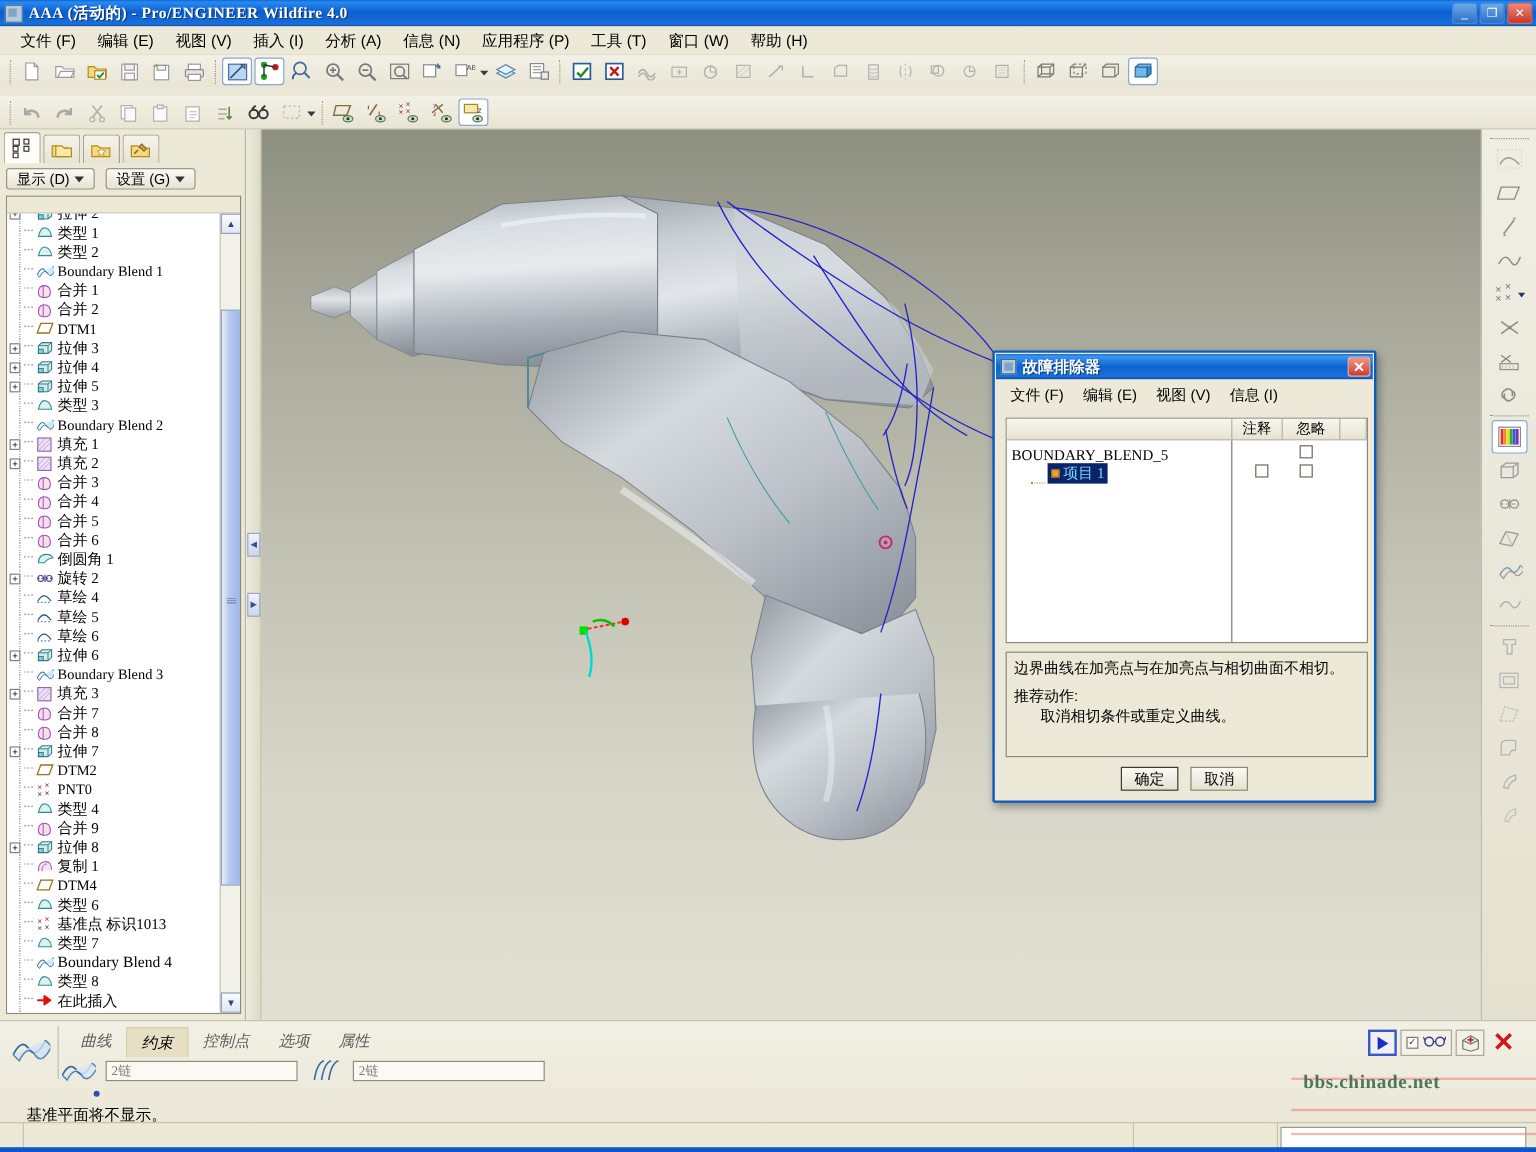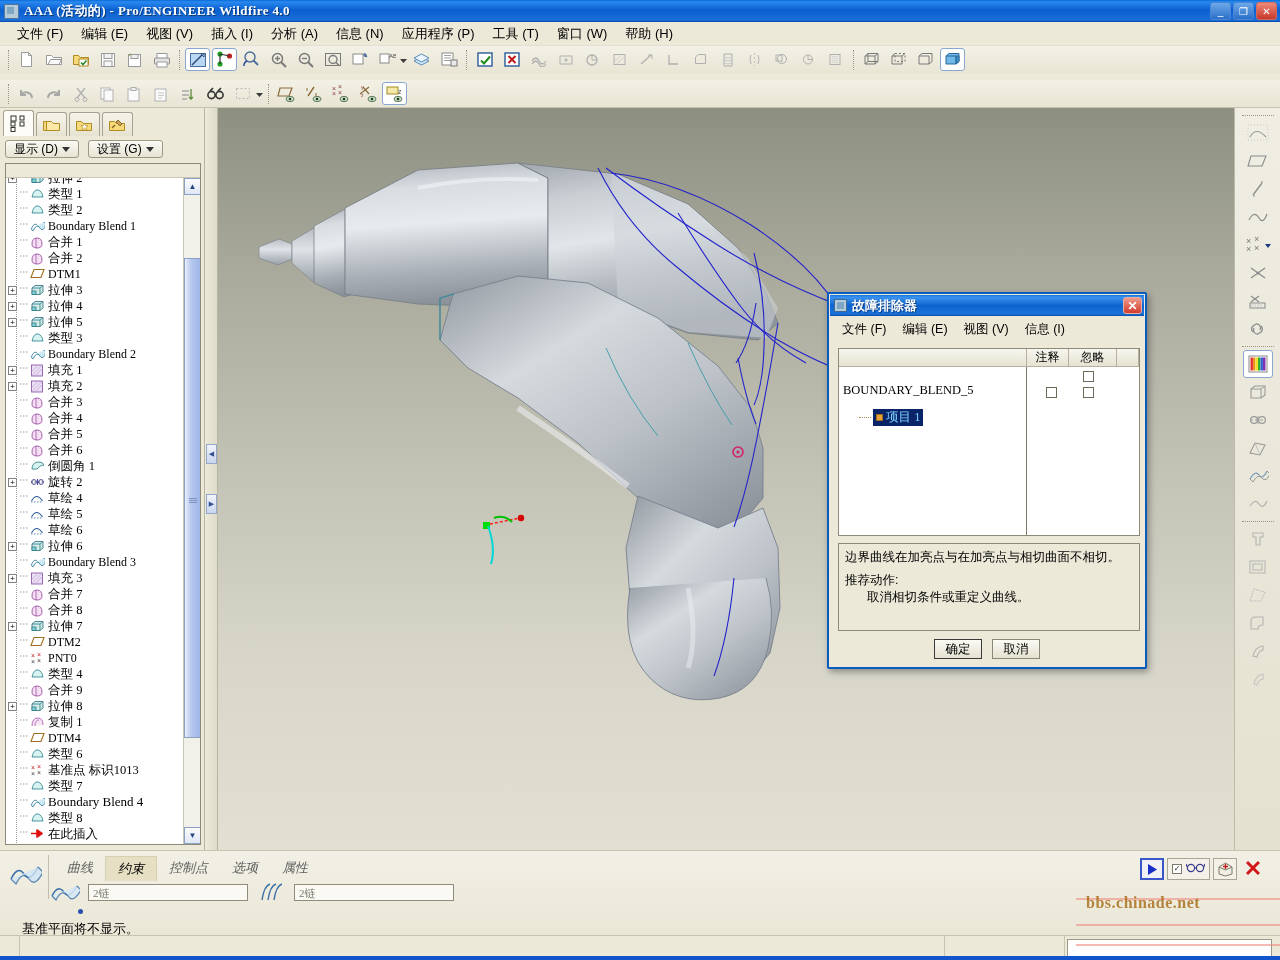--- a/index.html
+++ b/index.html
@@ -234,21 +234,21 @@
     position:absolute; right:4px; bottom:14px; width:190px; height:52px;
     pointer-events:none;
   }
   .wm-cn {
     font-family:"Liberation Serif", serif; font-size:25px; font-weight:bold;
     color:#e8584f; opacity:.72; letter-spacing:1px; line-height:26px;
     text-shadow:0 0 1px #fff;
   }
   .wm-en {
     font-family:"Liberation Serif", serif; font-size:16px; font-weight:bold;
-    color:#a16207; opacity:.75; letter-spacing:0.5px; line-height:18px;
+    color:#14532d; opacity:.75; letter-spacing:0.5px; line-height:18px;
   }
   .wm-line{position:absolute;left:-10px;width:210px;height:2px;background:#f08a82;opacity:.6;}
 
   
   .dialog {
     position:absolute; left:827px; top:292px; width:320px; height:377px;
     background:#ece9d8; border:2px solid #0a5bbf; border-radius:2px;
     box-shadow:2px 3px 7px rgba(0,0,0,.35);
   }
   .dlg-title {
@@ -269,21 +269,21 @@
   .dlg-menu div { padding:1px 7px; font-size:12.5px; white-space:nowrap; }
   .dlg-list {
     position:absolute; left:9px; top:54px; width:302px; height:188px;
     border:1px solid #8d8a79; background:#fff; display:flex; flex-direction:column;
   }
   .dlg-lhead { height:18px; background:linear-gradient(to bottom,#f7f6ef,#e6e3d2); border-bottom:1px solid #b4b1a0; display:flex; }
   .lh-cell { border-right:1px solid #b4b1a0; display:flex;align-items:center;justify-content:center;font-size:12px; }
   .dlg-lbody { flex:1; display:flex; position:relative; }
   .lb-tree { width:188px; border-right:1px solid #7d7a69; padding:4px 0 0 4px; }
   .lb-cols { flex:1; position:relative; }
-  .tr-item { font-family:"Liberation Serif",serif; font-size:12.5px; height:16px; display:flex; align-items:center;margin-top:11px; }
+  .tr-item { font-family:"Liberation Serif",serif; font-size:12.5px; height:16px; display:flex; align-items:flex-end; }
   .tr-item.child { padding-left:16px; }
   .tr-sel { background:#0a246a; color:#7dd3fc; padding:0 3px; }
   .tr-sq { width:7px;height:7px;background:#e8a33d;border:1px solid #a06c15;margin-right:3px;display:inline-block;}
   .tr-guide{width:12px;height:1px;border-top:1px dotted #b08b50;margin-right:2px;}
   .dlg-chk { position:absolute; width:11px;height:11px;border:1px solid #6d6a5a;background:#fff; }
   .dlg-msg {
     position:absolute; left:9px; top:249px; width:302px; height:88px;
     border:1px solid #8d8a79; background:#ece9d8; padding:5px 6px;
     font-size:12.5px; line-height:17px;
   }

